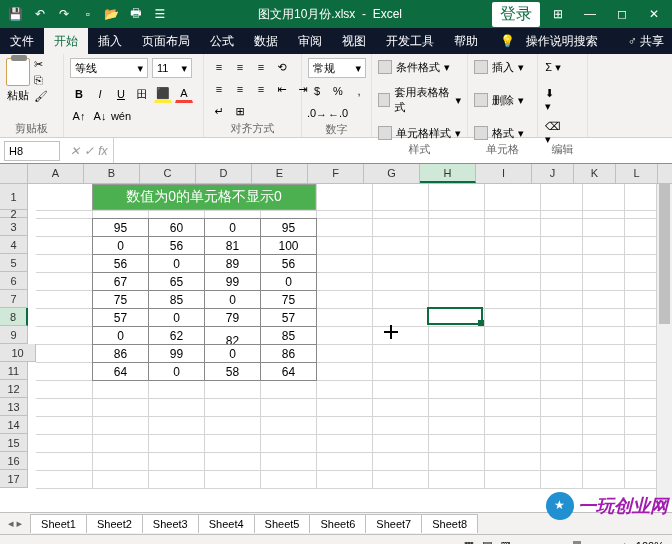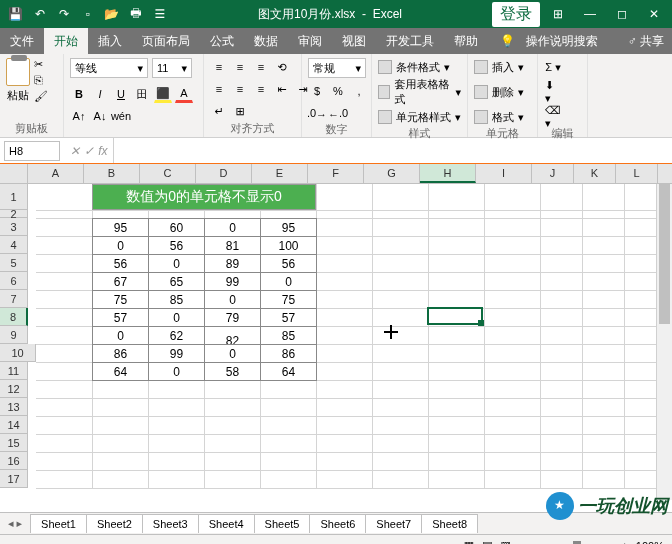--- a/index.html
+++ b/index.html
@@ -8,21 +8,21 @@
 
 .titlebar { background: #0c6b3f; height: 28px; display: flex; align-items: center; color: #fff; padding: 0 4px; }
 .qat { display: flex; gap: 8px; padding-left: 4px; }
 .qat span { width: 16px; height: 16px; display: inline-flex; align-items: center; justify-content: center; font-size: 12px; }
 .title-center { flex: 1; text-align: center; font-size: 12px; }
 .title-right { display: flex; gap: 4px; align-items: center; }
 .login-btn { background: #fff; color: #0c6b3f; padding: 2px 8px; font-size: 16px; border-radius: 2px; }
 .win-btn { width: 28px; text-align: center; font-size: 12px; }
 
 
-.ribbon-tabs { background: #737373; height: 26px; display: flex; align-items: center; color: #fff; }
+.ribbon-tabs { background: #0f172a; height: 26px; display: flex; align-items: center; color: #fff; }
 .rtab { padding: 0 10px; height: 26px; line-height: 26px; font-size: 12px; }
 .rtab.active { background: #f3f2f1; color: #0c6b3f; }
 .ribbon-right { margin-left: auto; display: flex; align-items: center; padding-right: 8px; gap: 10px; }
 .ribbon-right span { font-size: 12px; }
 
 
 .ribbon { background: #f3f2f1; height: 84px; border-bottom: 1px solid #d0d0d0; display: flex; }
 .rgroup { border-right: 1px solid #e1e1e1; padding: 4px 6px 2px 6px; display: flex; flex-direction: column; justify-content: space-between; }
 .rgroup-label { text-align: center; font-size: 11px; color: #666; height: 14px; }
 .rgroup-body { flex: 1; display: flex; gap: 4px; align-items: flex-start; }
@@ -30,21 +30,21 @@
 .paste-btn { display: flex; flex-direction: column; align-items: center; gap: 2px; }
 .paste-icon { width: 24px; height: 28px; background: #fff; border: 1px solid #d0a050; border-radius: 2px; position: relative; }
 .paste-icon::before { content: ""; position: absolute; top: -4px; left: 4px; width: 16px; height: 6px; background: #888; border-radius: 2px; }
 .small-btns { display: flex; flex-direction: column; gap: 3px; font-size: 11px; }
 
 .font-row { display: flex; gap: 4px; margin-bottom: 3px; align-items: center; }
 .combo { background: #fff; border: 1px solid #c0c0c0; height: 20px; padding: 0 4px; font-size: 11px; display: flex; align-items: center; justify-content: space-between; }
 .btn-row { display: flex; gap: 3px; }
 .mini-btn { width: 18px; height: 18px; border: 1px solid transparent; display: inline-flex; align-items: center; justify-content: center; font-size: 11px; }
 
-.vstack { display: flex; flex-direction: column; gap: 7px; }
+.vstack { display: flex; flex-direction: column; gap: 15px; }
 .menu-item { display: flex; align-items: center; gap: 4px; font-size: 11px; height: 18px; }
 .menu-icon { width: 14px; height: 14px; background: #ddd; border: 1px solid #aaa; }
 
 
 .formula-bar { height: 26px; border-bottom: 1px solid #f97316; display: flex; align-items: center; }
 .name-box { width: 56px; border: 1px solid #c0c0c0; margin: 2px 4px; height: 20px; padding: 0 4px; font-size: 11px; display: flex; align-items: center; }
 .fb-btns { display: flex; gap: 4px; padding: 0 6px; color: #999; font-style: italic; }
 .fb-input { flex: 1; border-left: 1px solid #d0d0d0; height: 100%; }
 
 
@@ -78,21 +78,21 @@
 
 .status-bar { height: 22px; background: #f3f2f1; border-top: 1px solid #c0c0c0; display: flex; align-items: center; font-size: 11px; padding: 0 8px; }
 .status-right { margin-left: auto; display: flex; align-items: center; gap: 8px; }
 .slider { width: 80px; height: 4px; background: #c0c0c0; position: relative; }
 .slider::after { content: ""; position: absolute; left: 50%; top: -3px; width: 8px; height: 10px; background: #888; }
 
 
 .watermark { position: absolute; right: 4px; bottom: 24px; display: flex; align-items: center; gap: 4px; }
 .wm-icon { width: 28px; height: 28px; background: #2090d0; border-radius: 50%; position: relative; }
 .wm-icon::before { content: "★"; position: absolute; color: #fff; font-size: 12px; left: 8px; top: 6px; }
-.wm-text { font-size: 18px; font-weight: bold; color: #14532d; font-style: italic; }
+.wm-text { font-size: 18px; font-weight: bold; color: #a21caf; font-style: italic; }
 
 .scroll-v { position: absolute; right: 0; top: 184px; bottom: 44px; width: 16px; background: #f0f0f0; border-left: 1px solid #d0d0d0; }
 .scroll-v-thumb { position: absolute; top: 0; left: 2px; right: 2px; height: 140px; background: #c0c0c0; }
 </style>
 </head>
 <body>
 
 <div class="titlebar">
   <div class="qat">
     <span>💾</span>

